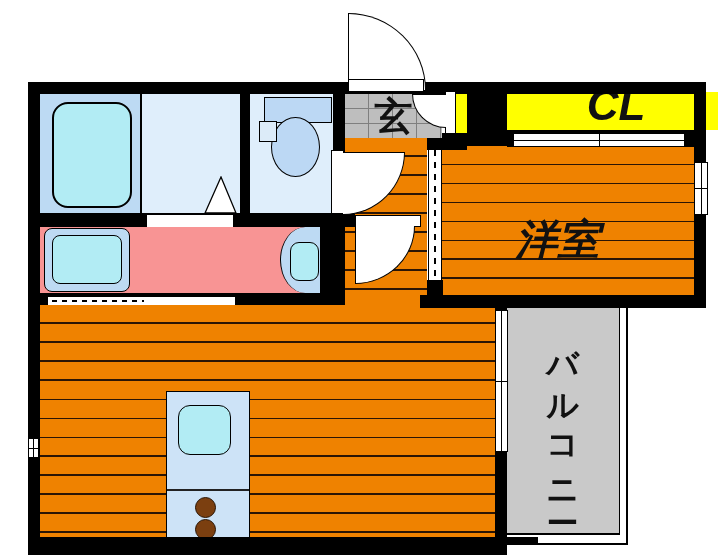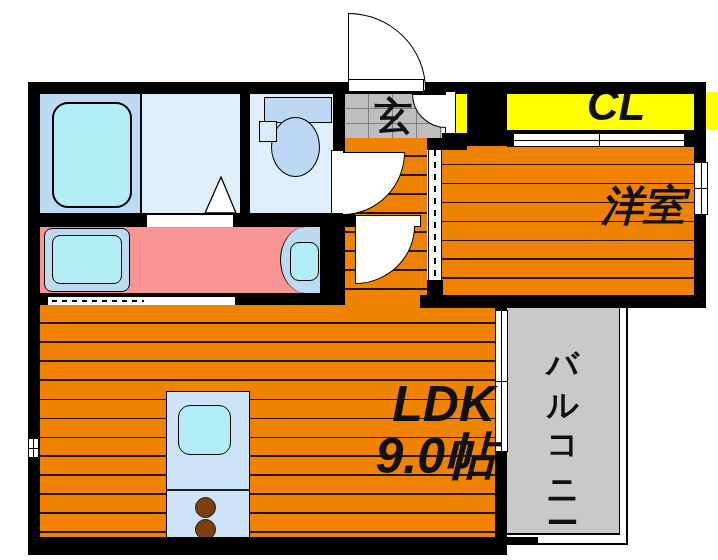--- a/index.html
+++ b/index.html
@@ -19,22 +19,22 @@
                       repeating-linear-gradient(to bottom,transparent 0 14px,var(--tilegrid) 14px 15px);
      display:flex;align-items:center;justify-content:center;}
   .pie{position:absolute;background:#fff;}
   .leaf{position:absolute;background:#fff;border:1px solid #000;}
   .winv{position:absolute;background:#fff;border:1px solid #000;
      background-image:linear-gradient(#000,#000),linear-gradient(#000,#000);
      background-size:1px 100%,100% 1px;background-position:center,center;background-repeat:no-repeat;}
   .winh{position:absolute;background:#fff;border:1px solid #000;
      background-image:linear-gradient(#000,#000),linear-gradient(#000,#000);
      background-size:100% 1px,1px 100%;background-position:center,center;background-repeat:no-repeat;}
-  .label{position:absolute;display:flex;flex-direction:column;align-items:flex-end;justify-content:center;
-     font-weight:bold;color:var(--ink);text-align:center;}
+  .label{position:absolute;display:flex;flex-direction:column;align-items:center;justify-content:center;
+     font-weight:bold;color:var(--ink);text-align:center;margin-top:34px;}
   .fixture{position:absolute;}
 </style>
 </head>
 <body>
 
 <div class="plan">
 
   <div class="planks" style="left:345px;top:138px;width:82px;height:167px;"></div>
   <div class="planks" style="left:40px;top:305px;width:455px;height:232px;"></div>
   <div class="planks" style="left:440px;top:146px;width:255px;height:149px;"></div>
@@ -126,18 +126,14 @@
   <div class="winh" style="left:513px;top:133px;width:170px;height:12px;"></div>
 
   <div class="winv" style="left:694px;top:162px;width:12px;height:51px;"></div>
   <div class="winv" style="left:495px;top:310px;width:11px;height:140px;background-size:1px 100%,100% 1px;"></div>
   <div class="winv" style="left:28px;top:438px;width:9px;height:18px;"></div>
 
   <div class="label" style="left:430px;top:156px;width:255px;height:100px;font-size:42px;line-height:48px;font-style:italic;">
     <span>洋室</span>
   </div>
 
-  <div class="label" style="left:225px;top:376px;width:270px;height:108px;font-size:50px;line-height:52px;font-style:italic;">
-    <span>LDK</span>
-    <span>9.0帖</span>
-  </div>
 
 </div>
 
 </body></html>

